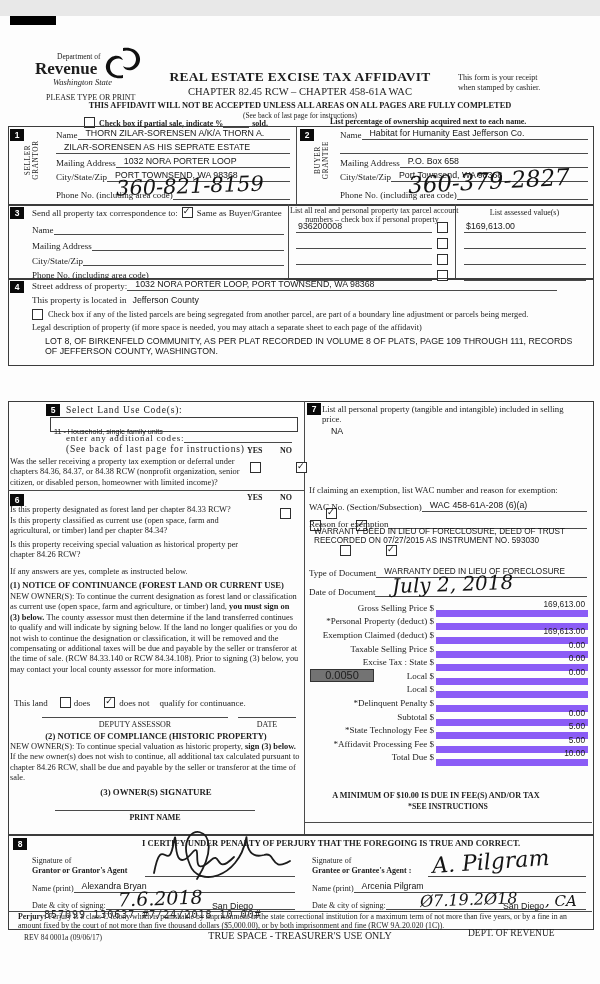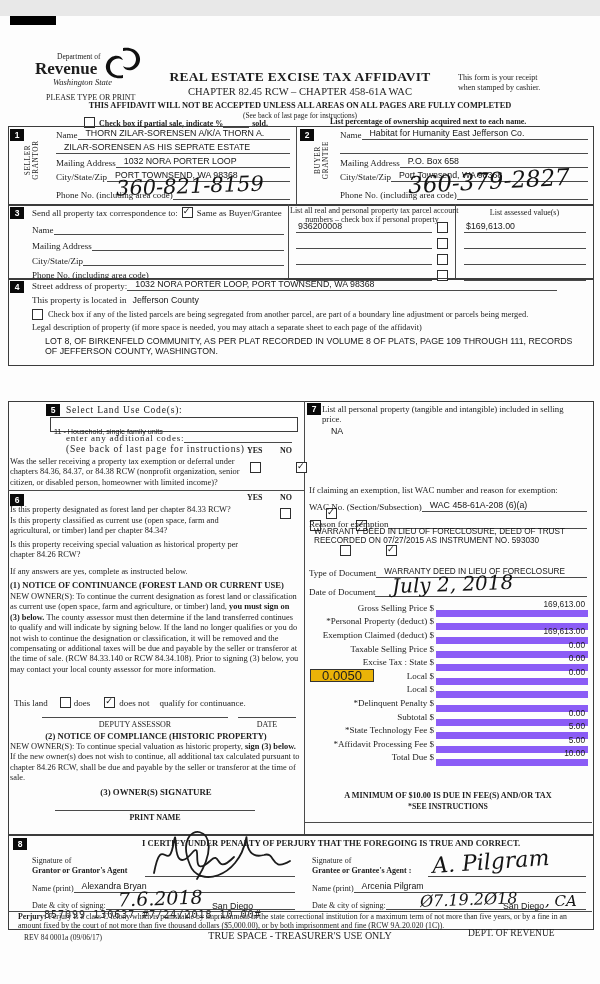--- a/index.html
+++ b/index.html
@@ -27,22 +27,22 @@
   .hw{font-family:"DejaVu Serif",serif;font-style:italic;color:#141414;white-space:nowrap;}
   .hline{border-top:1px solid #4a4a4a;height:0;}
   .vline{border-left:1px solid #4a4a4a;width:0;}
   .sp{letter-spacing:.8px;}
   .mrow{display:flex;align-items:center;height:13.6px;position:relative;}
   .mlabel{width:126px;text-align:right;font-size:9px;white-space:nowrap;flex-shrink:0;}
   .mline{flex:1;border-bottom:7px solid #8b5cf6;position:relative;margin-left:2px;height:11px;}
   .mval{position:absolute;right:3px;bottom:1px;font-family:"Liberation Sans",sans-serif;
         font-size:8.3px;white-space:nowrap;}
   .ratebox{position:absolute;left:2px;bottom:1px;width:62px;height:11px;border:1.4px solid #333;
-        font-family:"Liberation Sans",sans-serif;font-size:13px;display:flex;
-        align-items:center;justify-content:center;background:#eab308;}
+        font-family:"Liberation Sans",sans-serif;font-size:11px;display:flex;
+        align-items:center;justify-content:center;background:#737373;}
 </style>
 </head>
 <body>
 
 <div id="page">
 
   
   <div class="abs" style="left:10px;top:0;width:46px;height:9px;background:#000;"></div>
 
   
@@ -407,21 +407,21 @@
         </span>
     </div>
     <div class="mrow">
       <span class="mlabel">Total Due  $</span>
       <span class="mline">
           <span class="mval">10.00</span>
         </span>
     </div>
   </div>
 
-  <div class="abs ctr b" style="left:308px;top:775px;width:280px;font-size:8.2px;">A MINIMUM OF $10.00 IS DUE IN FEE(S) AND/OR TAX</div>
+  <div class="abs ctr b" style="left:296px;top:775px;width:280px;font-size:8.2px;">A MINIMUM OF $10.00 IS DUE IN FEE(S) AND/OR TAX</div>
   <div class="abs ctr b" style="left:308px;top:786px;width:280px;font-size:7.8px;">*SEE INSTRUCTIONS</div>
 
   
   <div class="abs bx" style="left:8px;top:818px;width:584px;height:94px;"></div>
   <div class="abs numbox" style="left:13px;top:822px;">8</div>
   <div class="abs b" style="left:142px;top:822px;font-size:8.6px;">I CERTIFY UNDER PENALTY OF PERJURY THAT THE FOREGOING IS TRUE AND CORRECT.</div>
 
   <div class="abs lbl8" style="left:32px;top:840px;">Signature of</div>
   <div class="abs lbl8 b" style="left:32px;top:850px;">Grantor or Grantor's Agent</div>
   <div class="abs hline" style="left:145px;top:860px;width:150px;"></div>

